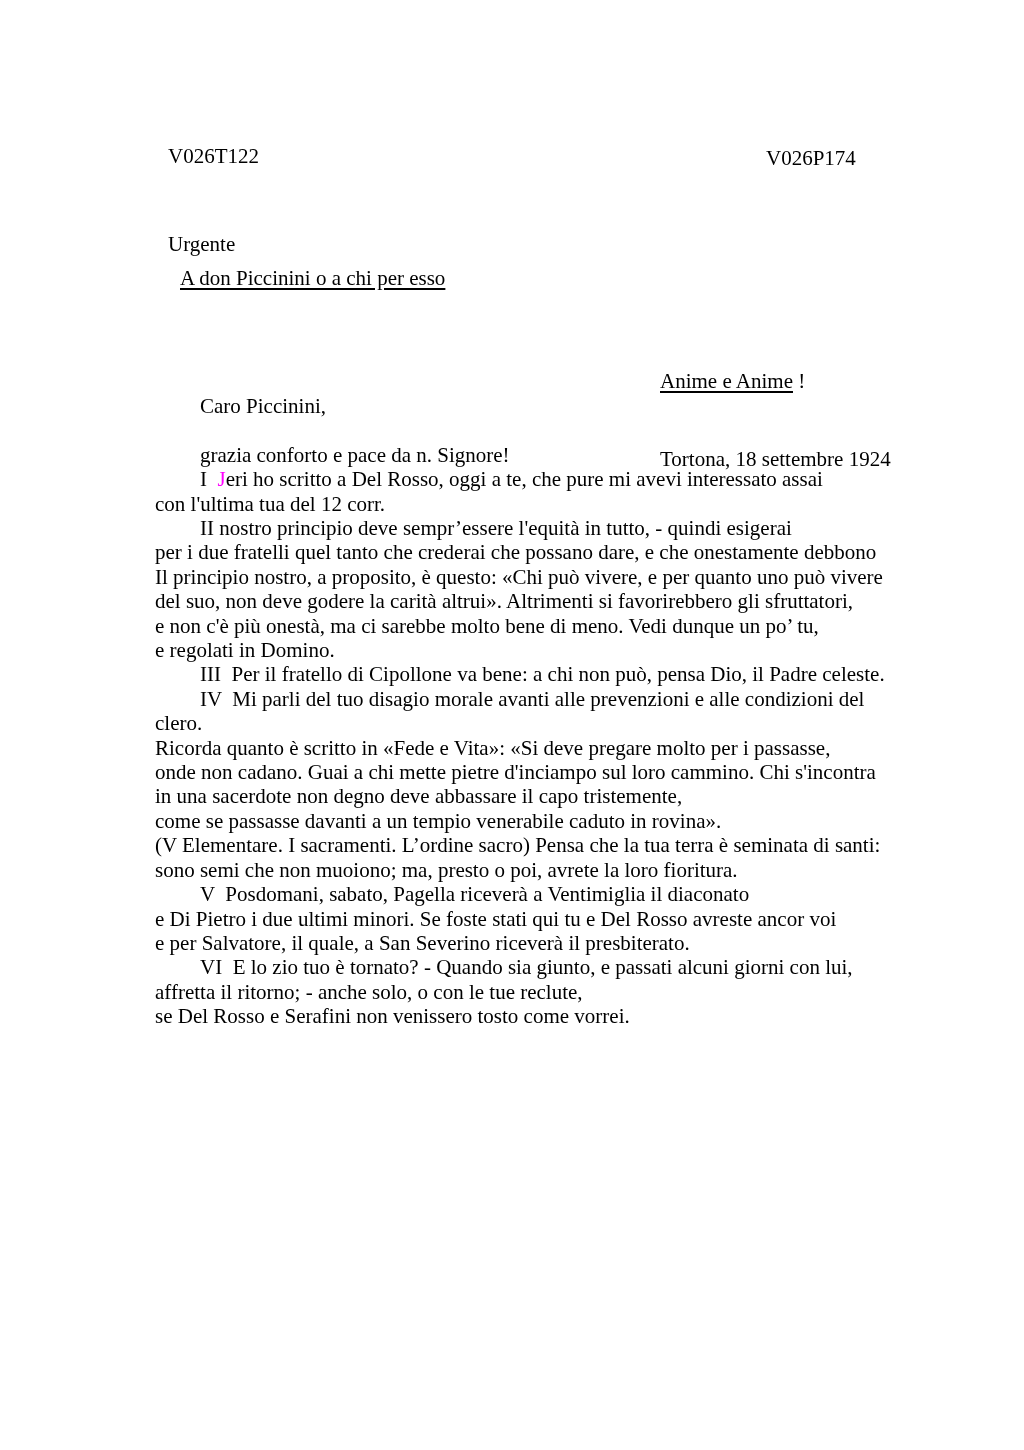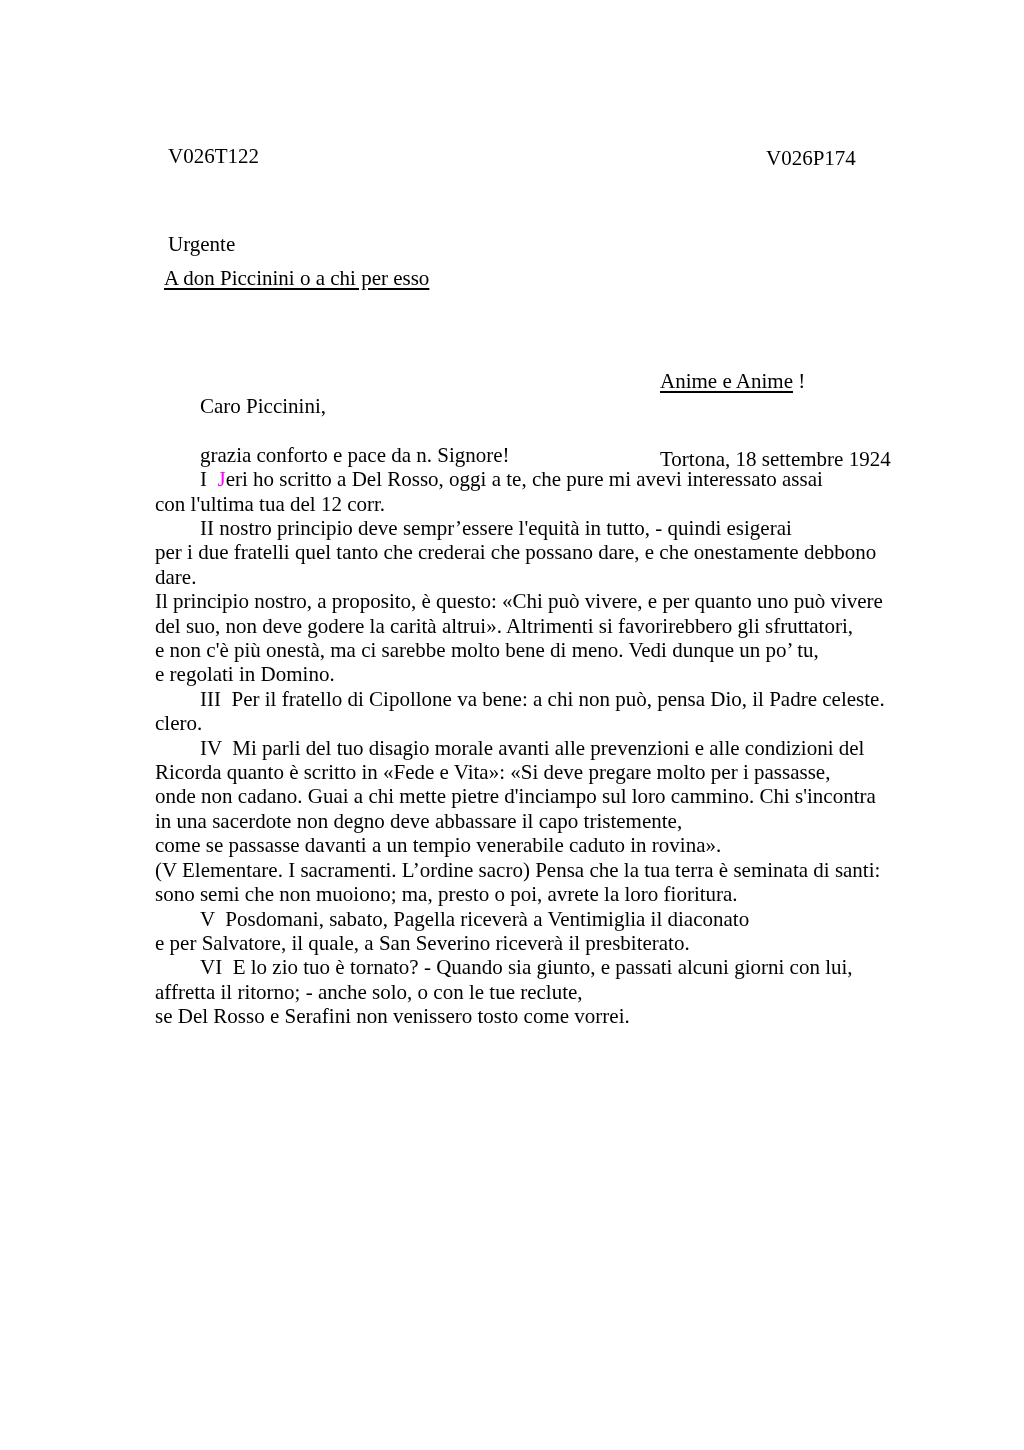--- a/index.html
+++ b/index.html
@@ -25,21 +25,21 @@
     top: 144px; left: 0; width: 1024px; height: 26px;
     line-height: 24.4px;
     padding-left: 32px;
   }
   .code-left  { position: absolute; left: 168px; top: 0; }
   .code-right { position: absolute; left: 758px; top: 2px; margin-left: 8px; }
   .urgency {
     top: 232px; left: 168px; line-height: 24.4px;
   }
   .recipient {
-    top: 266px; left: 164px; line-height: 24.4px;
+    top: 266px; left: 180px; line-height: 24.4px;
     text-decoration: underline;
     text-underline-offset: 3px;
   }
   .motto-block {
     top: 316px; left: 660px; line-height: 26px;
     white-space: pre;
   }
   .u {
     text-decoration: underline;
     text-underline-offset: 3px;
@@ -75,34 +75,34 @@
   </div>
 
   <div class="abs letter" id="letter-lines">
       <div class="line ind"><span>Caro Piccinini,</span></div>
       <div class="line"></div>
       <div class="line ind"><span>grazia conforto e pace da n. Signore!</span></div>
       <div class="line ind"><span>I  </span><span style="color: rgb(255, 0, 255);">J</span><span>eri ho scritto a Del Rosso, oggi a te, che pure mi avevi interessato assai</span></div>
       <div class="line"><span>con l'ultima tua del 12 corr.</span></div>
       <div class="line ind"><span>II nostro principio deve sempr’essere l'equità in tutto, - quindi esigerai</span></div>
       <div class="line"><span>per i due fratelli quel tanto che crederai che possano dare, e che onestamente debbono</span></div>
-      <div class="line"><span>dare.</span></div>
       <div class="line"><span>Il principio nostro, a proposito, è questo: «Chi può vivere, e per quanto uno può vivere</span></div>
       <div class="line"><span>del suo, non deve godere la carità altrui». Altrimenti si favorirebbero gli sfruttatori,</span></div>
       <div class="line"><span>e non c'è più onestà, ma ci sarebbe molto bene di meno. Vedi dunque un po’ tu,</span></div>
       <div class="line"><span>e regolati in Domino.</span></div>
       <div class="line ind"><span>III  Per il fratello di Cipollone va bene: a chi non può, pensa Dio, il Padre celeste.</span></div>
+      <div class="line ind"><span>IV  Mi parli del tuo disagio morale avanti alle prevenzioni e alle condizioni del</span></div>
       <div class="line"><span>clero.</span></div>
-      <div class="line ind"><span>IV  Mi parli del tuo disagio morale avanti alle prevenzioni e alle condizioni del</span></div>
       <div class="line"><span>Ricorda quanto è scritto in «Fede e Vita»: «Si deve pregare molto per i passasse,</span></div>
       <div class="line"><span>onde non cadano. Guai a chi mette pietre d'inciampo sul loro cammino. Chi s'incontra</span></div>
       <div class="line"><span>in una sacerdote non degno deve abbassare il capo tristemente,</span></div>
       <div class="line"><span>come se passasse davanti a un tempio venerabile caduto in rovina».</span></div>
       <div class="line"><span>(V Elementare. I sacramenti. L’ordine sacro) Pensa che la tua terra è seminata di santi:</span></div>
       <div class="line"><span>sono semi che non muoiono; ma, presto o poi, avrete la loro fioritura.</span></div>
       <div class="line ind"><span>V  Posdomani, sabato, Pagella riceverà a Ventimiglia il diaconato</span></div>
+      <div class="line"><span>e Di Pietro i due ultimi minori. Se foste stati qui tu e Del Rosso avreste ancor voi</span></div>
       <div class="line"><span>e per Salvatore, il quale, a San Severino riceverà il presbiterato.</span></div>
       <div class="line ind"><span>VI  E lo zio tuo è tornato? - Quando sia giunto, e passati alcuni giorni con lui,</span></div>
       <div class="line"><span>affretta il ritorno; - anche solo, o con le tue reclute,</span></div>
       <div class="line"><span>se Del Rosso e Serafini non venissero tosto come vorrei.</span></div>
     </div>
 
 </div>
 
 </body></html>

